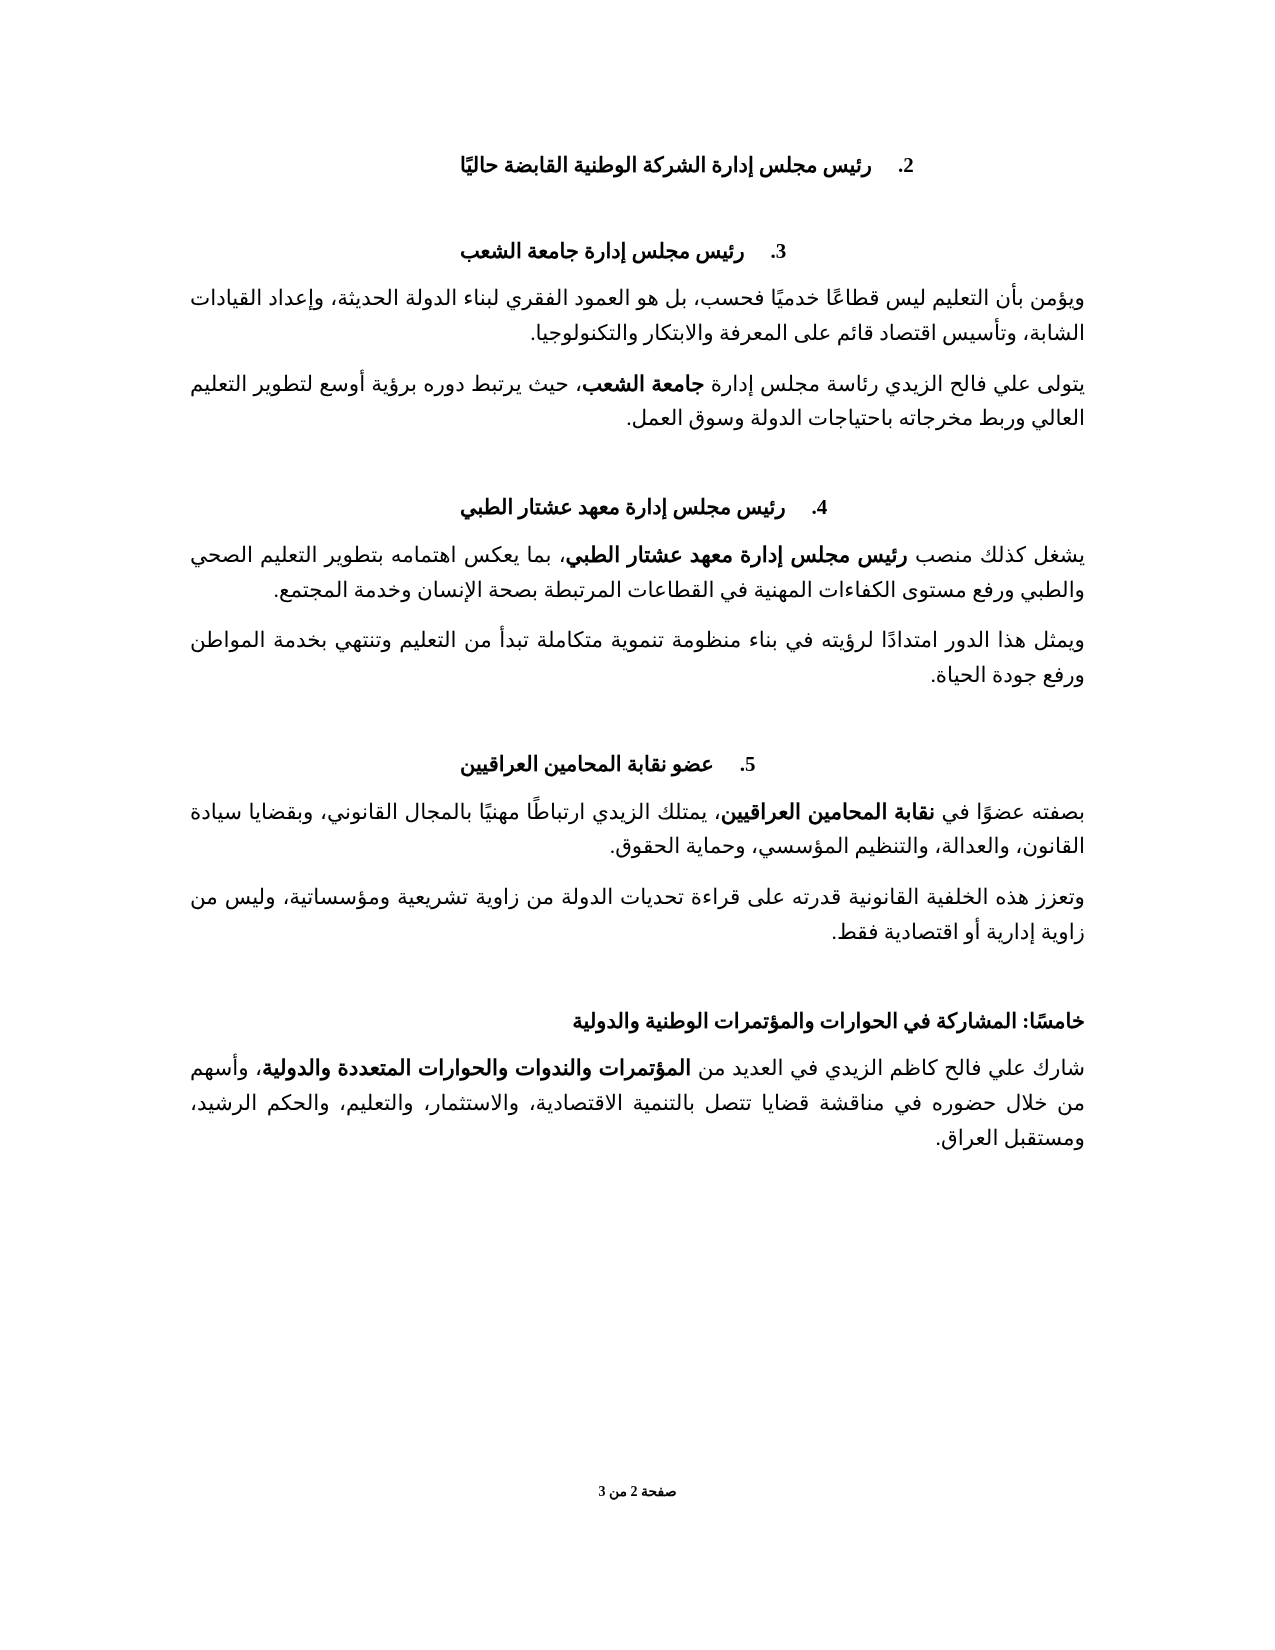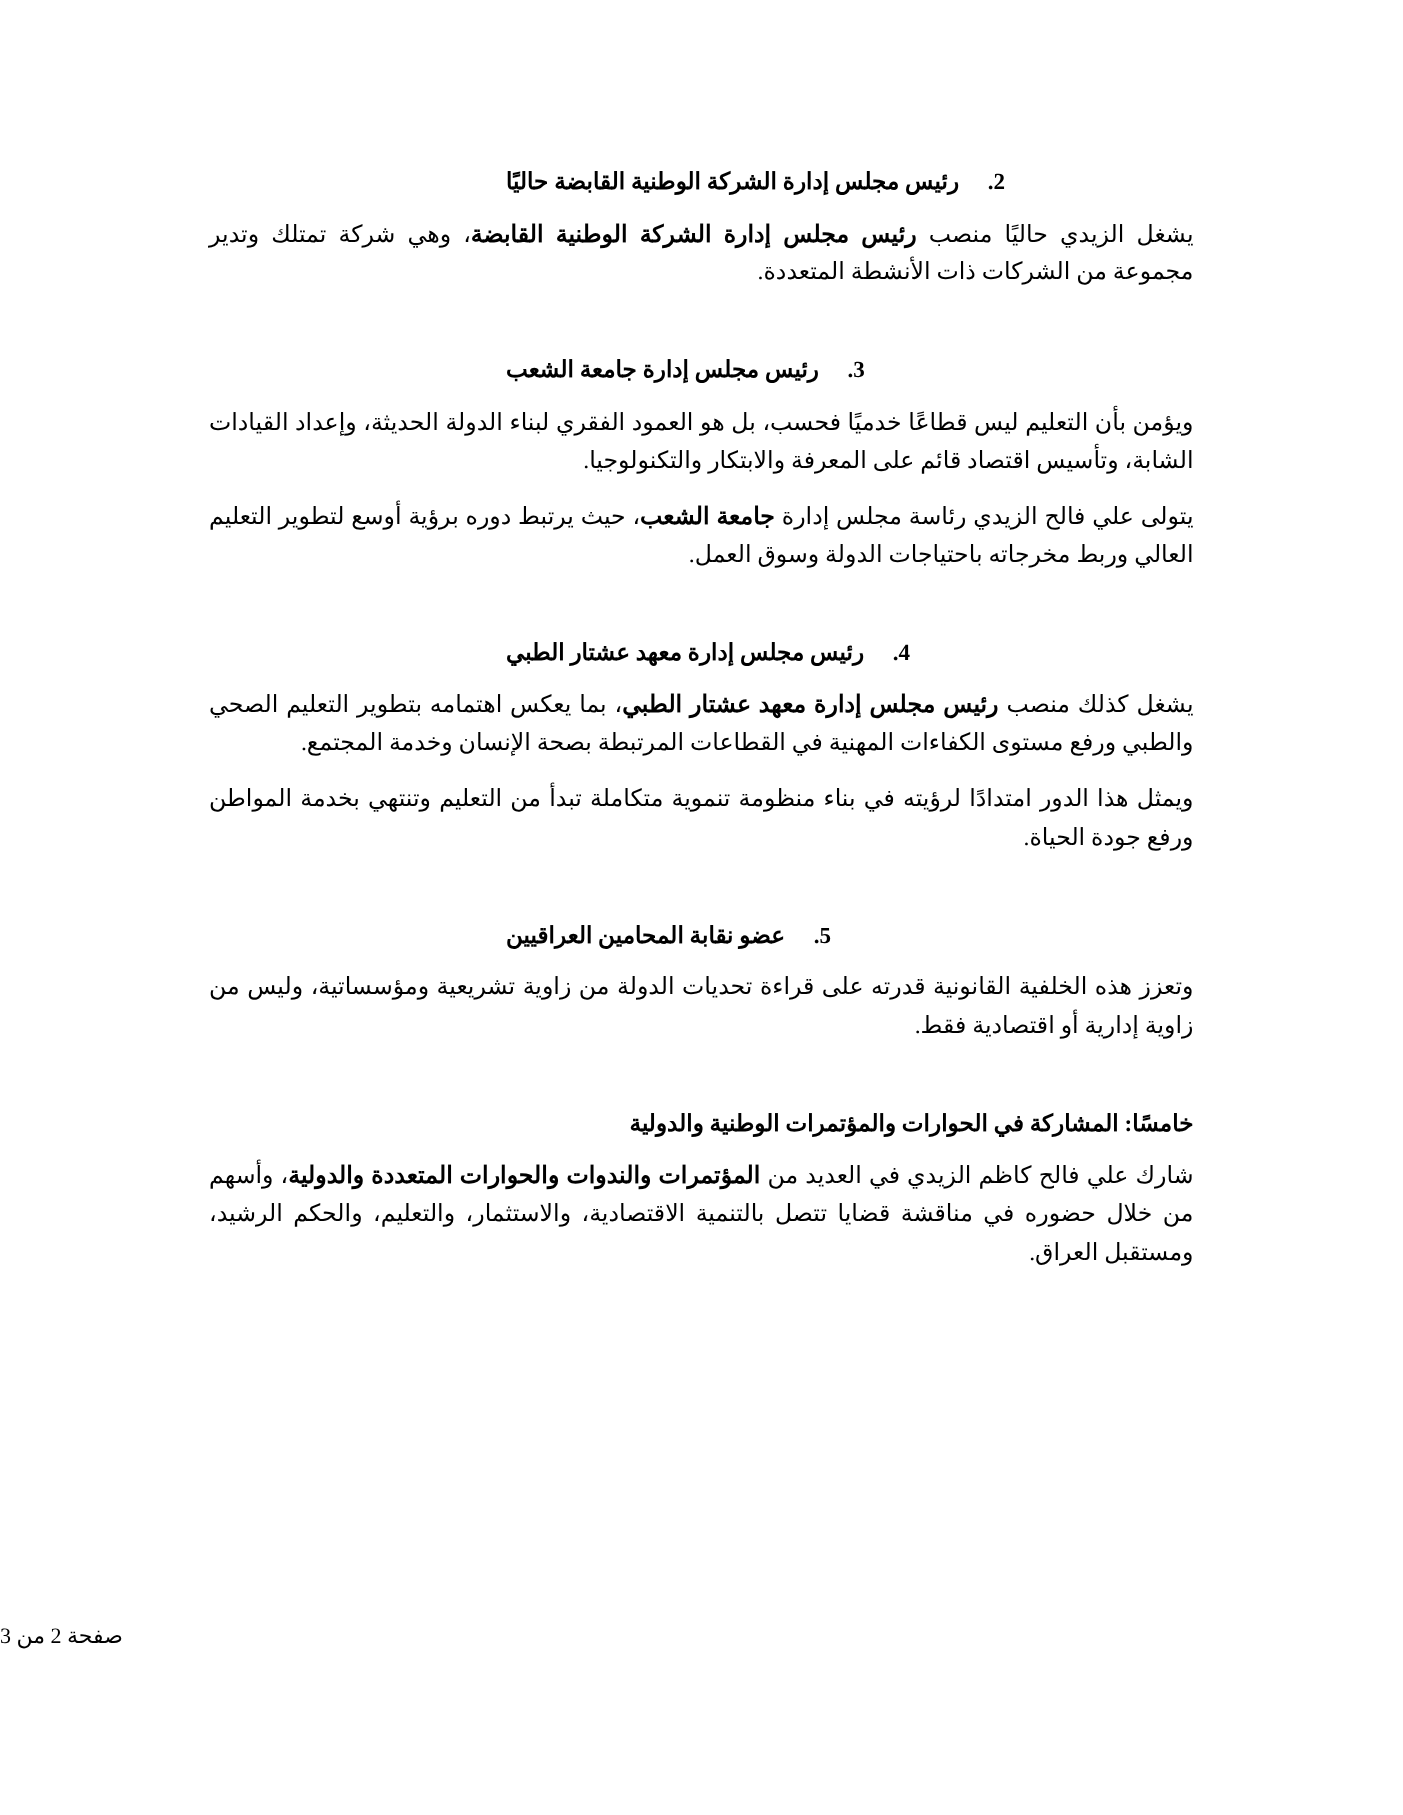--- a/index.html
+++ b/index.html
@@ -62,36 +62,35 @@
     line-height: 1.5;
     margin: 0 0 14px 0;
     text-align: right;
     padding-left: 30px;
   }
   .footer {
     position: absolute;
     left: 0;
     right: 0;
     bottom: 150px;
-    text-align: left;
-    font-size: 20px;
-    font-weight: normal;
+    text-align: center;
+    font-size: 14px;
+    font-weight: bold;
   }
 </style>
 </head>
 <body>
 
 <div class="page">
 
   <div class="sec">
     <div class="heading">
       <span class="num">2.</span>
       <span class="htext">رئيس مجلس إدارة الشركة الوطنية القابضة حاليًا</span>
     </div>
-    <p class="body">يشغل الزيدي حاليًا منصب <b>رئيس مجلس إدارة الشركة الوطنية القابضة</b>، وهي شركة تمتلك وتدير مجموعة من الشركات ذات الأنشطة المتعددة.</p>
   </div>
 
   <div class="gap-lg"></div>
 
   <div class="sec">
     <div class="heading">
       <span class="num">3.</span>
       <span class="htext">رئيس مجلس إدارة جامعة الشعب</span>
     </div>
     <p class="body">ويؤمن بأن التعليم ليس قطاعًا خدميًا فحسب، بل هو العمود الفقري لبناء الدولة الحديثة، وإعداد القيادات الشابة، وتأسيس اقتصاد قائم على المعرفة والابتكار والتكنولوجيا.</p>
@@ -109,20 +108,21 @@
     <p class="body">ويمثل هذا الدور امتدادًا لرؤيته في بناء منظومة تنموية متكاملة تبدأ من التعليم وتنتهي بخدمة المواطن ورفع جودة الحياة.</p>
   </div>
 
   <div class="gap-lg"></div>
 
   <div class="sec">
     <div class="heading">
       <span class="num">5.</span>
       <span class="htext">عضو نقابة المحامين العراقيين</span>
     </div>
+    <p class="body">بصفته عضوًا في <b>نقابة المحامين العراقيين</b>، يمتلك الزيدي ارتباطًا مهنيًا بالمجال القانوني، وبقضايا سيادة القانون، والعدالة، والتنظيم المؤسسي، وحماية الحقوق.</p>
     <p class="body">وتعزز هذه الخلفية القانونية قدرته على قراءة تحديات الدولة من زاوية تشريعية ومؤسساتية، وليس من زاوية إدارية أو اقتصادية فقط.</p>
   </div>
 
   <div class="gap-lg"></div>
 
   <div class="sec">
     <div class="sub-heading">خامسًا: المشاركة في الحوارات والمؤتمرات الوطنية والدولية</div>
     <p class="body">شارك علي فالح كاظم الزيدي في العديد من <b>المؤتمرات والندوات والحوارات المتعددة والدولية</b>، وأسهم من خلال حضوره في مناقشة قضايا تتصل بالتنمية الاقتصادية، والاستثمار، والتعليم، والحكم الرشيد، ومستقبل العراق.</p>
   </div>
 

